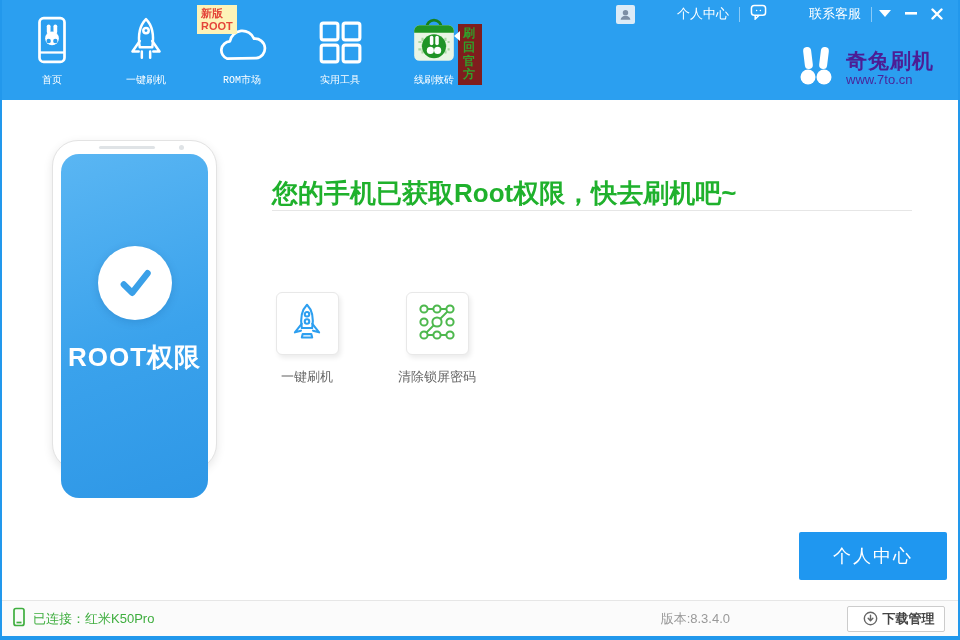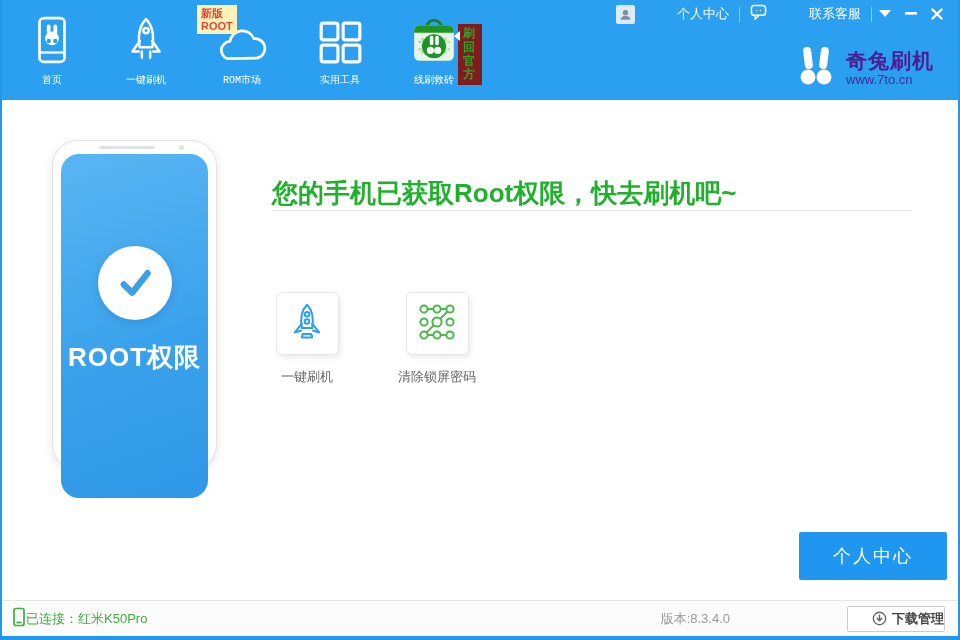--- a/index.html
+++ b/index.html
@@ -72,25 +72,25 @@
   .feature-label { margin-top:13px; font-size:13px; color:#666; white-space:nowrap; }
 
   .go-btn { position:absolute; left:797px; top:432px; width:148px; height:48px;
     background:#1f97f0; color:#fff; font-size:18px; border:none; border-radius:2px;
     cursor:pointer; font-family:inherit; letter-spacing:2px; }
 
   
   .statusbar { position:absolute; left:0; bottom:0; width:956px; height:36px;
     background:#fbfbfb; border-top:1px solid #e6e6e6; display:flex; align-items:center; }
   .conn { display:flex; align-items:center; margin-left:10px; }
-  .conn-text { margin-left:0; color:#3fae3f; font-size:13px; }
+  .conn-text { margin-left:7px; color:#3fae3f; font-size:13px; }
   .version { position:absolute; right:228px; color:#999; font-size:13px; }
   .dl-btn { position:absolute; right:13px; width:98px; height:26px; background:#fff;
     border:1px solid #ccc; border-radius:2px; display:flex; align-items:center;
-    justify-content:flex-end; cursor:pointer; }
+    justify-content:center; cursor:pointer; }
   .dl-btn span { margin-left:5px; font-size:13px; color:#444; font-weight:bold; }
 </style>
 </head>
 <body>
 
 <div class="window">
 
   <div class="header">
 
     <div class="nav">

